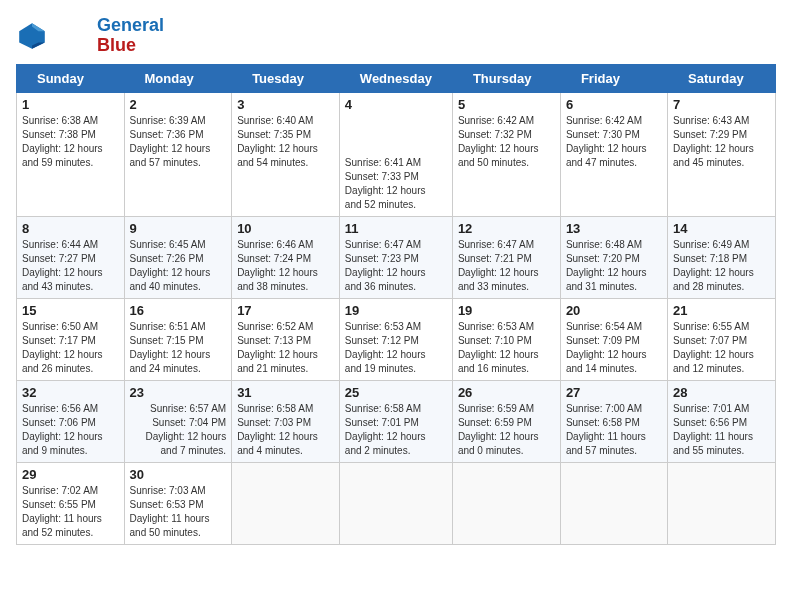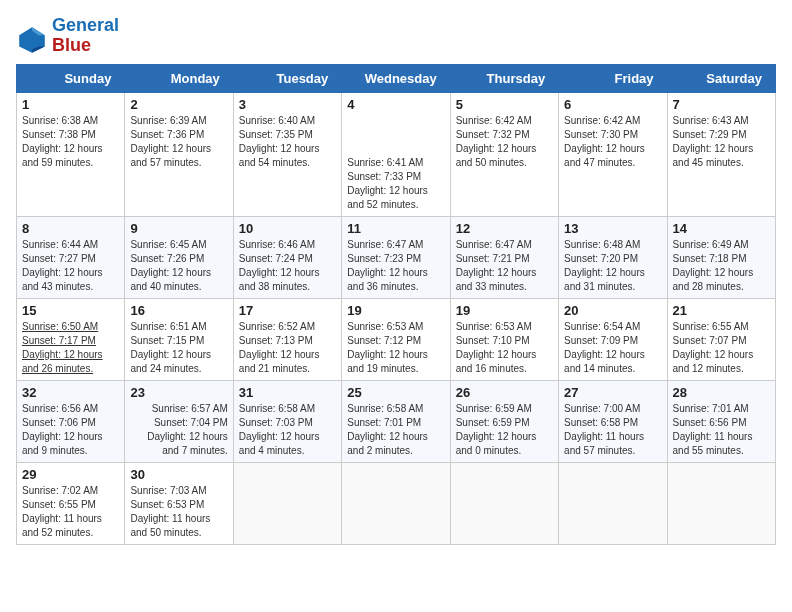--- a/index.html
+++ b/index.html
@@ -11,21 +11,22 @@
       padding: 16px;
     }
     .header {
       display: flex;
       justify-content: space-between;
       align-items: flex-start;
       margin-bottom: 8px;
     }
     .logo {
       display: flex;
-      align-items: flex-end;
+      align-items: center;
+      gap: 45px;
     }
     .logo-text {
       font-size: 18px;
       font-weight: bold;
       color: #333;
       line-height: 1.1;
     }
     .logo-text span {
       color: #1a6eb5;
     }
@@ -47,22 +48,22 @@
       color: #555;
     }
     table {
       width: 100%;
       border-collapse: collapse;
       font-size: 11px;
     }
     thead th {
       background-color: #2a6db5;
       color: #fff;
-      text-align: right;
-      padding: 6px 13px;
+      text-align: left;
+      padding: 6px 20px;
       font-size: 13px;
       font-weight: bold;
       border: 1px solid #2a6db5;
     }
     tbody td {
       border: 1px solid #ccc;
       vertical-align: top;
       padding: 4px 5px;
       height: 80px;
       width: 14.28%;
@@ -219,21 +220,21 @@
           <span class="day-num">14</span>
           <div class="day-info" style="white-space: pre-line;">Sunrise: 6:49 AM
 Sunset: 7:18 PM
 Daylight: 12 hours
 and 28 minutes.</div>
         </td>
       </tr>
       <tr>
         <td>
           <span class="day-num">15</span>
-          <div class="day-info" style="white-space: pre-line; text-decoration: underline;">Sunrise: 6:50 AM
+          <div class="day-info" style="white-space: pre-line;">Sunrise: 6:50 AM
 Sunset: 7:17 PM
 Daylight: 12 hours
 and 26 minutes.</div>
         </td>
         <td>
           <span class="day-num">16</span>
           <div class="day-info" style="white-space: pre-line;">Sunrise: 6:51 AM
 Sunset: 7:15 PM
 Daylight: 12 hours
 and 24 minutes.</div>

